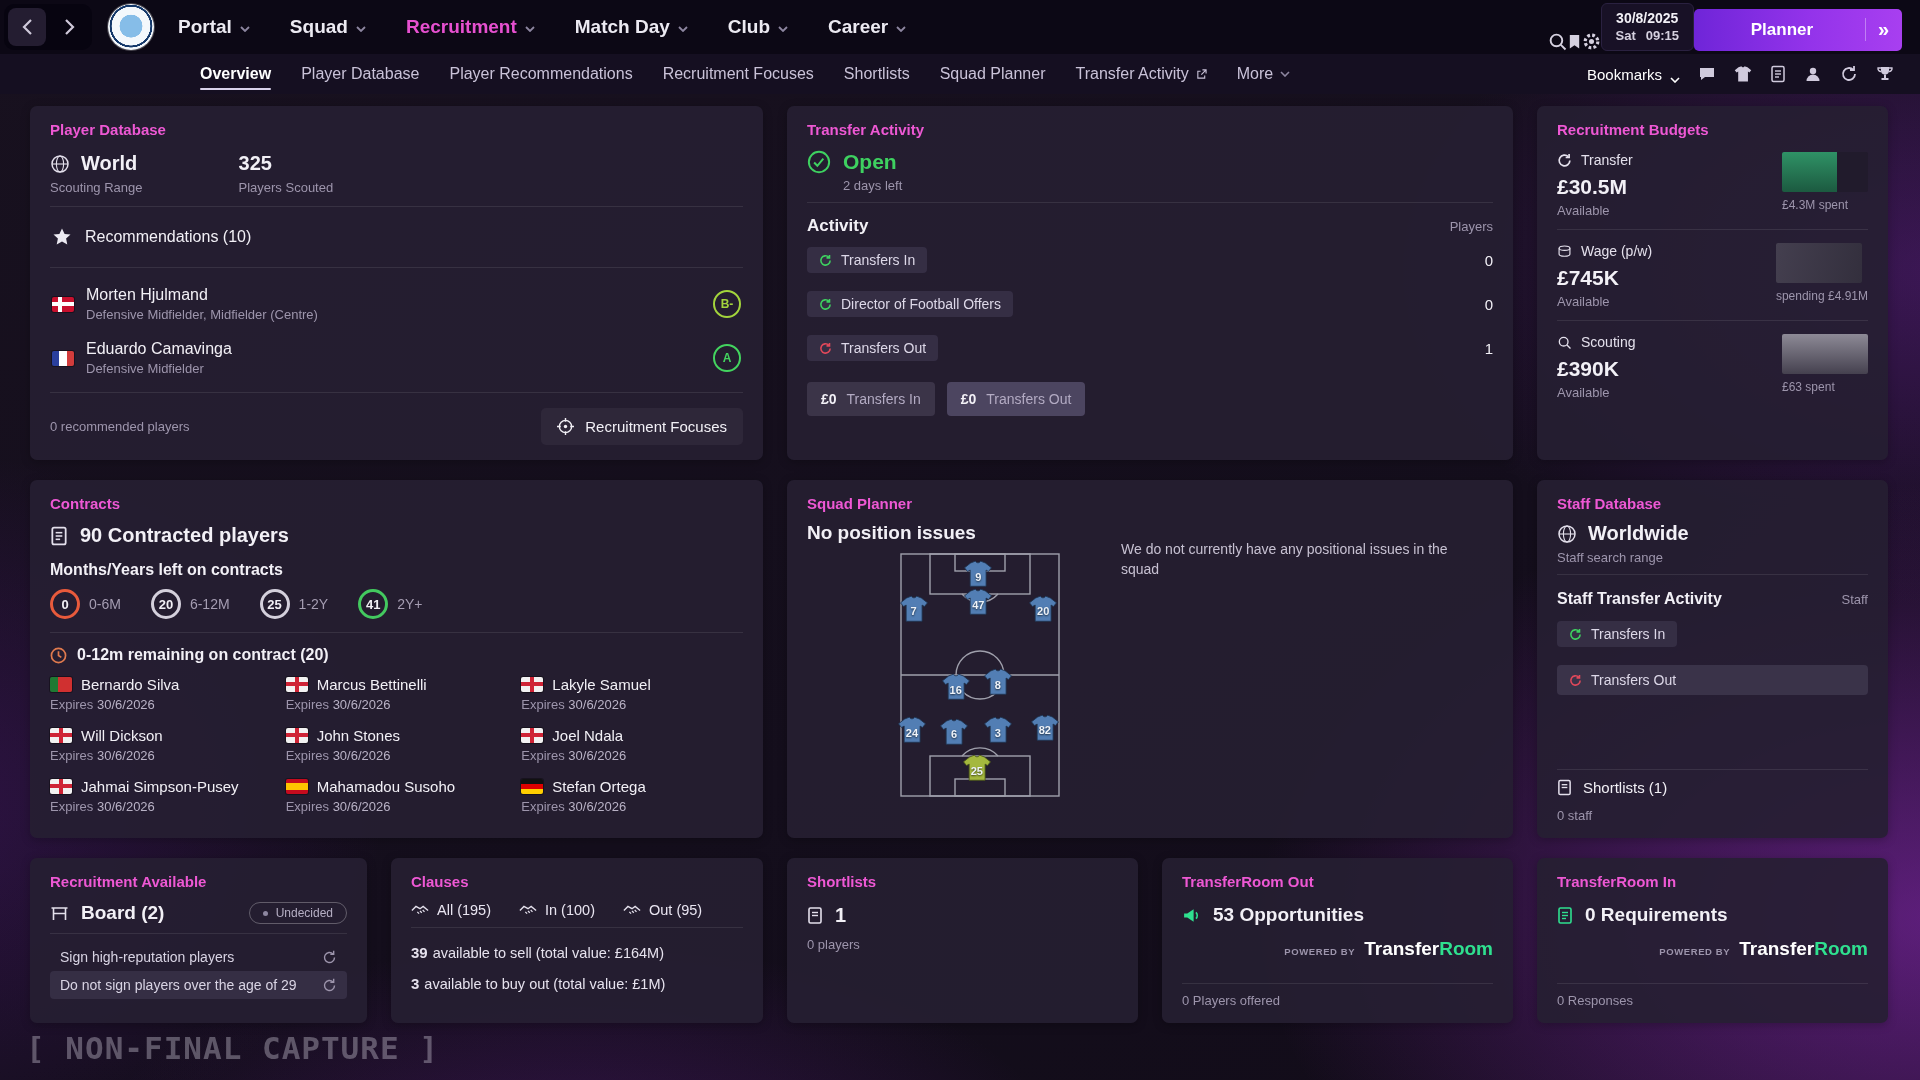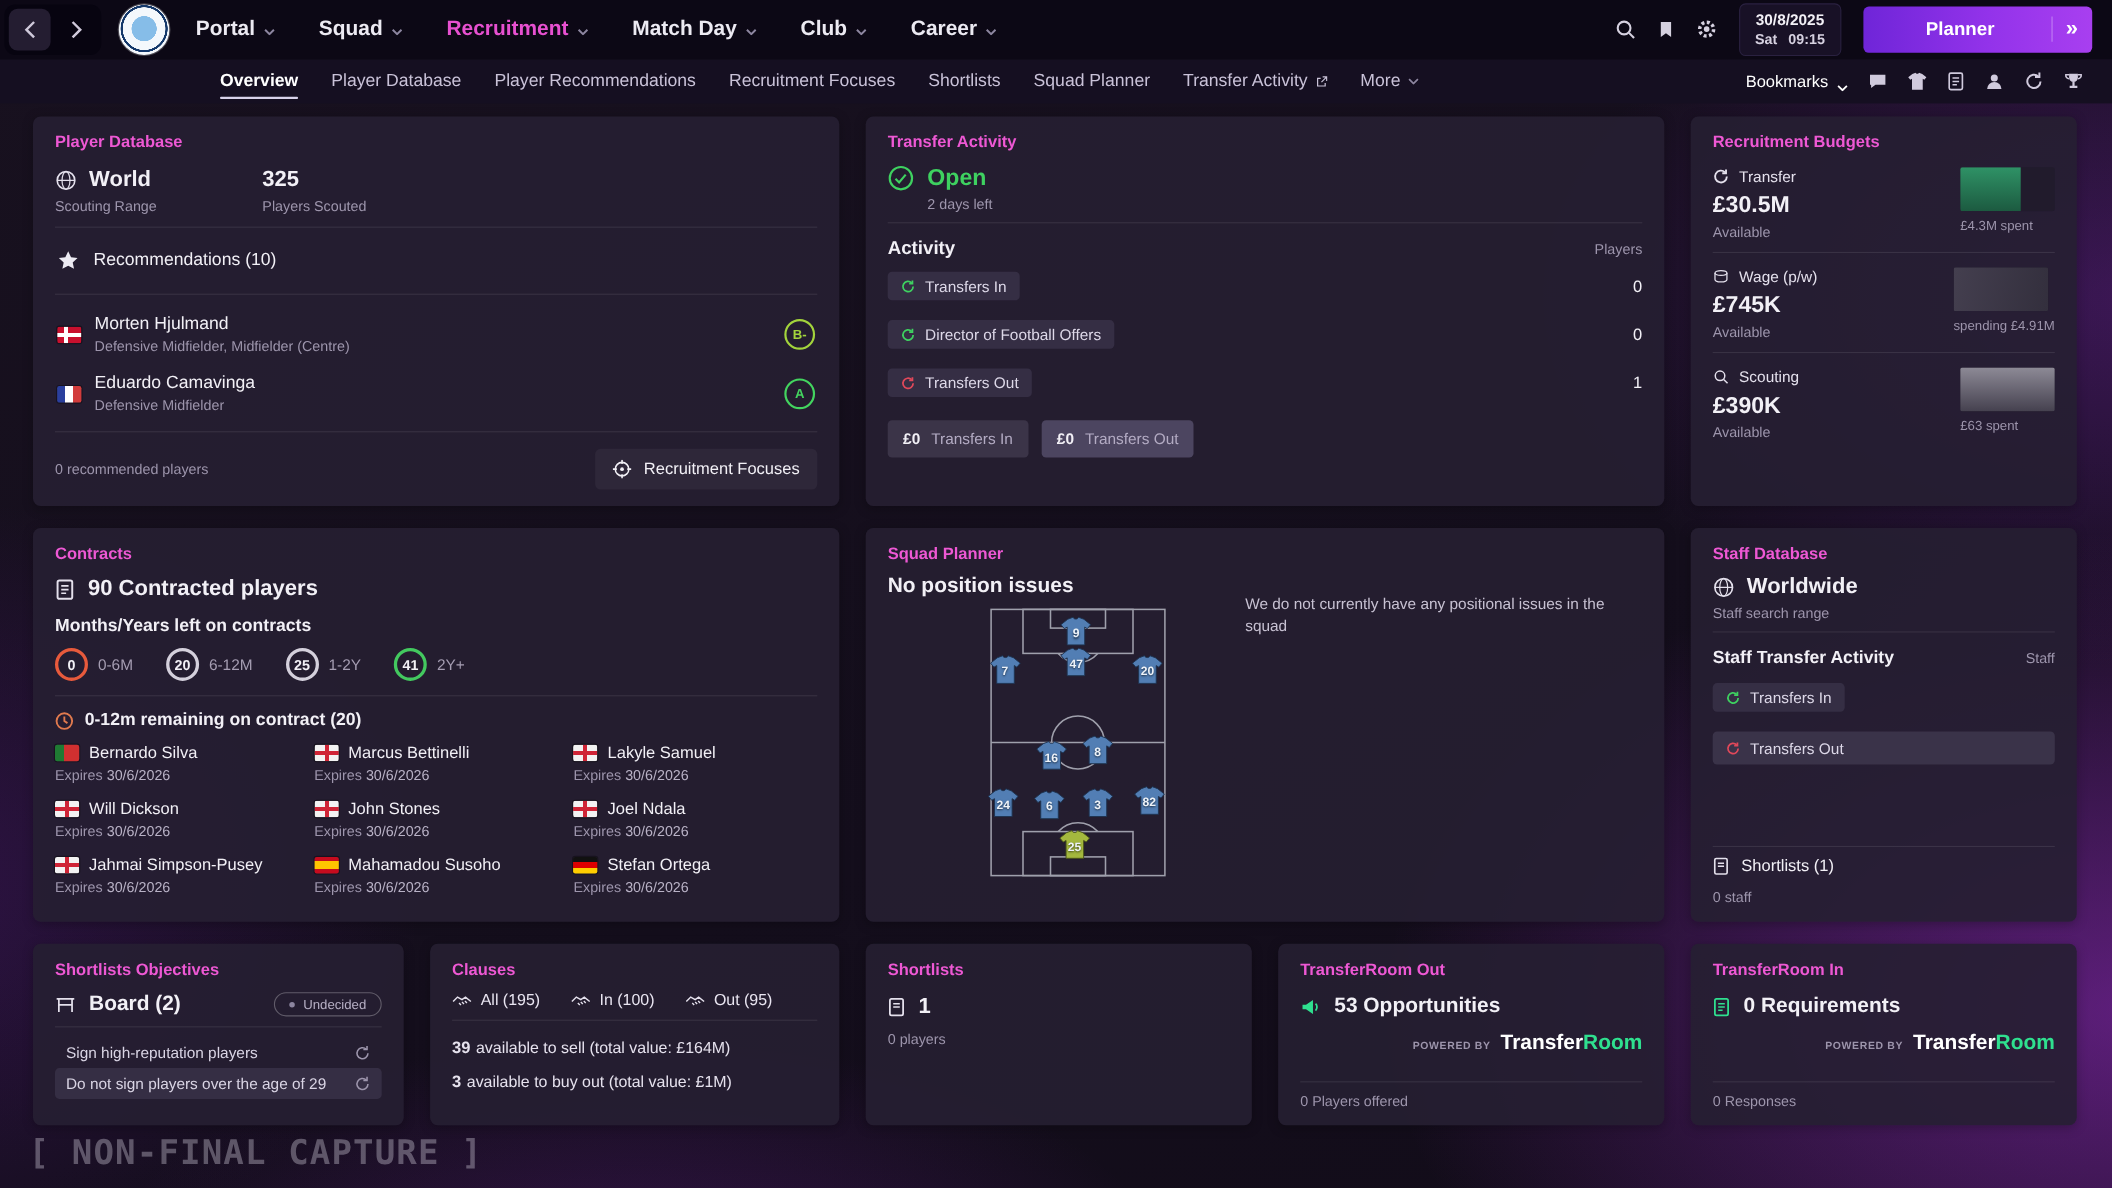--- a/index.html
+++ b/index.html
@@ -18,21 +18,21 @@
 .nav-arrows{display:flex;align-items:center;background:#070410;border-radius:10px;padding:4px;gap:4px}
 .arrow{width:38px;height:38px;border:none;border-radius:8px;background:transparent;color:#cfc9da;display:flex;align-items:center;justify-content:center;cursor:pointer}
 .arrow.back{background:#241d31}
 .club-badge{width:46px;height:46px;border-radius:50%;flex:0 0 auto;cursor:pointer;
  background:radial-gradient(circle at 50% 48%,#86bde8 0 34%,#f4f8fc 35% 58%,#14386a 59% 64%,#f4f8fc 65% 100%);
  box-shadow:0 0 0 1px rgba(255,255,255,.25)}
 .main-nav{display:flex;align-items:center;gap:40px;margin-left:8px}
 .nav-item{display:flex;align-items:center;gap:8px;font-size:19px;font-weight:bold;color:#eceaf2;cursor:pointer;white-space:nowrap}
 .nav-item .chev{color:#8d86a0;margin-top:3px}
 .nav-item.active{color:#e750d0}
-.topbar-right{margin-left:auto;display:flex;align-items:center;gap:20px}
+.topbar-right{margin-left:auto;display:flex;align-items:flex-end;}
 .tb-icon{color:#d6d1e0;display:flex;cursor:pointer}
 .datebox{background:#181126;border:1px solid #2a2140;border-radius:6px;padding:5px 14px;text-align:center;line-height:1.3;cursor:pointer}
 .datebox .d1{font-size:14px;font-weight:bold}
 .datebox .d2{font-size:13px;font-weight:bold;color:#d6d1e0;display:flex;gap:10px;justify-content:center}
 .continue-btn{display:flex;align-items:center;height:42px;min-width:208px;border:none;border-radius:5px;
  background:linear-gradient(90deg,#6f25d8,#9333ea 55%,#a83ff0);color:#fff;font-size:17px;font-weight:bold;cursor:pointer;padding:0 13px;font-family:inherit}
 .continue-btn .lbl{flex:1;text-align:center}
 .continue-btn .chevs{border-left:1px solid rgba(255,255,255,.35);padding-left:12px;margin-left:8px;font-size:20px}
 
 .subnav{height:40px;background:#150f21;display:flex;align-items:center;padding:0 26px 0 200px;gap:30px}
@@ -120,21 +120,21 @@
 .cp-exp{font-size:13px;color:#9d95ac;margin:4px 0 0 0}
 .cp-date{color:#b9b2c6}
 
 .sp-head{font-size:19px;font-weight:bold;margin:0 0 8px}
 .pitch{position:relative;width:162px;height:246px;margin-left:92px;flex:0 0 auto}
 .pitch-svg{position:absolute;inset:0;width:100%;height:100%;stroke:#c9ccd6;opacity:.75;fill:none;stroke-width:1.4}
 .shirt{position:absolute;width:30px;height:27px;transform:translate(-50%,-50%);cursor:pointer}
 .shirt svg{width:100%;height:100%;fill:#527eb4;stroke:#1e3350;stroke-width:.7}
 .shirt.gk svg{fill:#a4b83e;stroke:#4a541a}
 .shirt-num{position:absolute;inset:4px 0 0 0;display:flex;align-items:center;justify-content:center;font-size:11px;font-weight:bold;color:#eef3f9;text-shadow:0 1px 2px rgba(0,0,0,.65)}
-.sp-msg{position:absolute;left:345px;top:60px;width:360px;font-size:14px;color:#c7c1d2;line-height:1.4}
+.sp-msg{position:absolute;left:334px;top:60px;width:360px;font-size:14px;color:#c7c1d2;line-height:1.4}
 
 .sdb-block .toprow{display:flex;align-items:center;gap:11px}
 .sdb-block .cap{margin-top:5px}
 .staff-head{display:flex;justify-content:space-between;align-items:baseline;margin:6px 0 4px}
 .staff-head .h{font-size:16px;font-weight:bold}
 .staff-row{margin:9px 0}
 .staff-band{background:#3a3349;border-radius:4px;padding:7px 12px;display:flex;align-items:center;gap:9px;font-size:14px;color:#ddd8e8;cursor:pointer}
 .sl-link{display:flex;align-items:center;gap:11px;font-size:15px;cursor:pointer}
 
 .board-row{display:flex;align-items:center;gap:12px;font-size:19px;font-weight:bold;margin-top:2px}
@@ -519,21 +519,21 @@
                 <span class="flag" data-flag="de"></span>
                 <span>Stefan Ortega</span>
               </div>
               <div class="cp-exp"><span>Expires</span> <span class="cp-date">30/6/2026</span></div>
             </div>
         </div>
       </section>
 
       <div class="row">
         <section class="card h3" style="width:337px">
-          <div class="card-title">Shortlists Objectives</div>
+          <div class="card-title">Recruitment Available</div>
           <div class="board-row">
             <span>
                 <svg width="19" height="17" viewBox="0 0 19 17">
                   <path d="M1.5 3h16M3.5 3v12M15.5 3v12M3.5 8.5h12" fill="none" stroke="#e4e0ec" stroke-width="1.6"></path>
                 </svg>
               </span>
             <span>Board (2)</span>
             <span class="badge">
                 <span class="dot"></span>
                 <span>Undecided</span>

